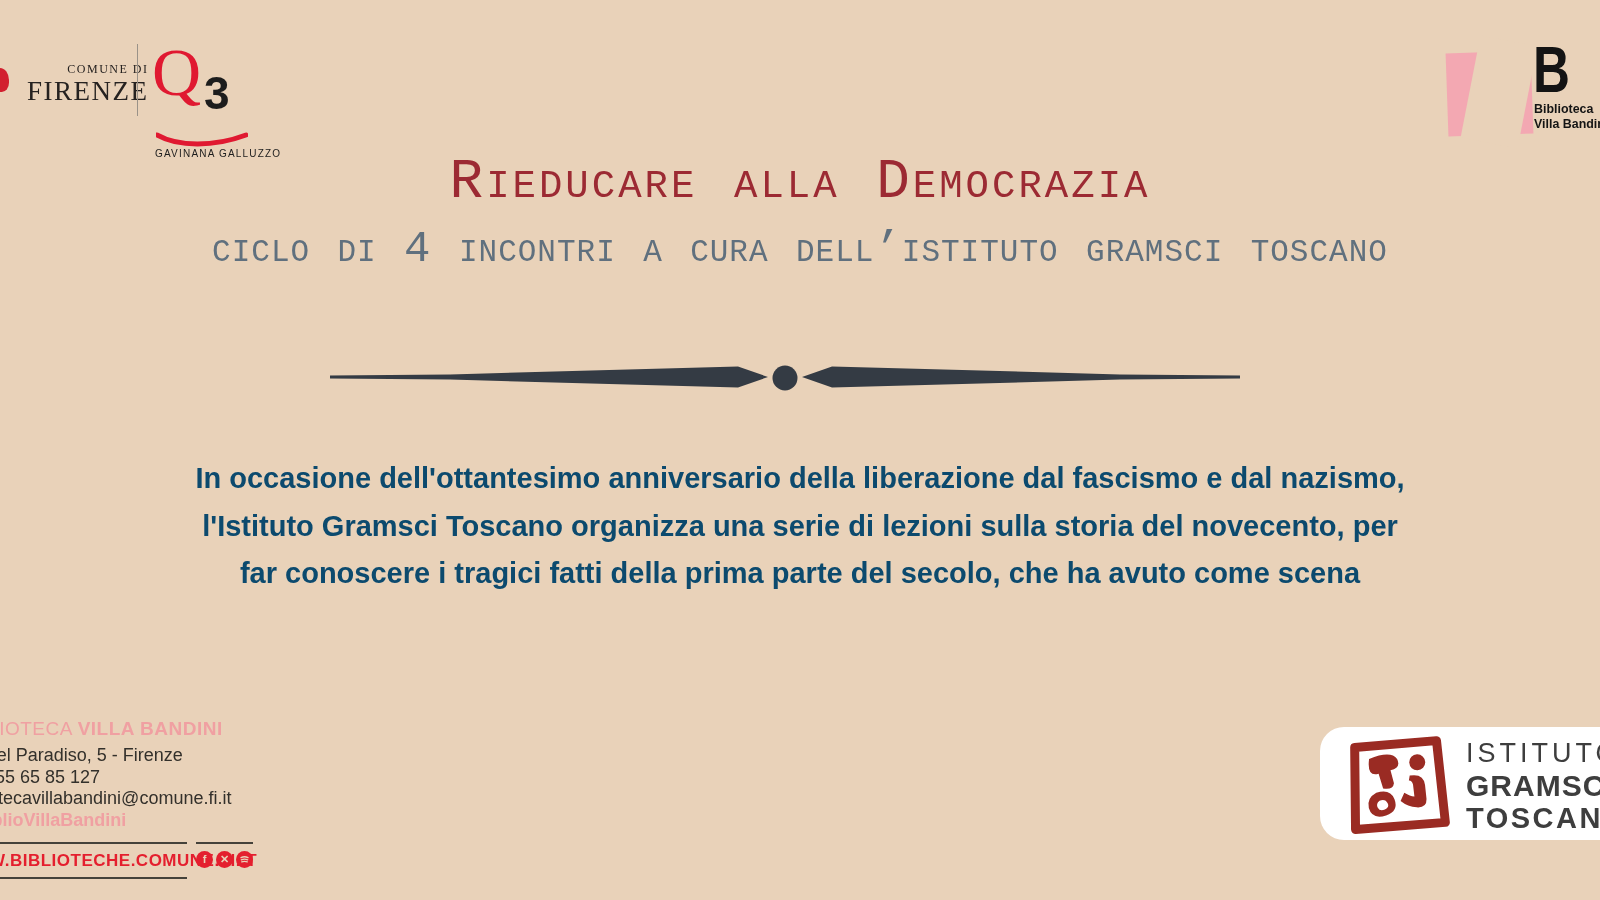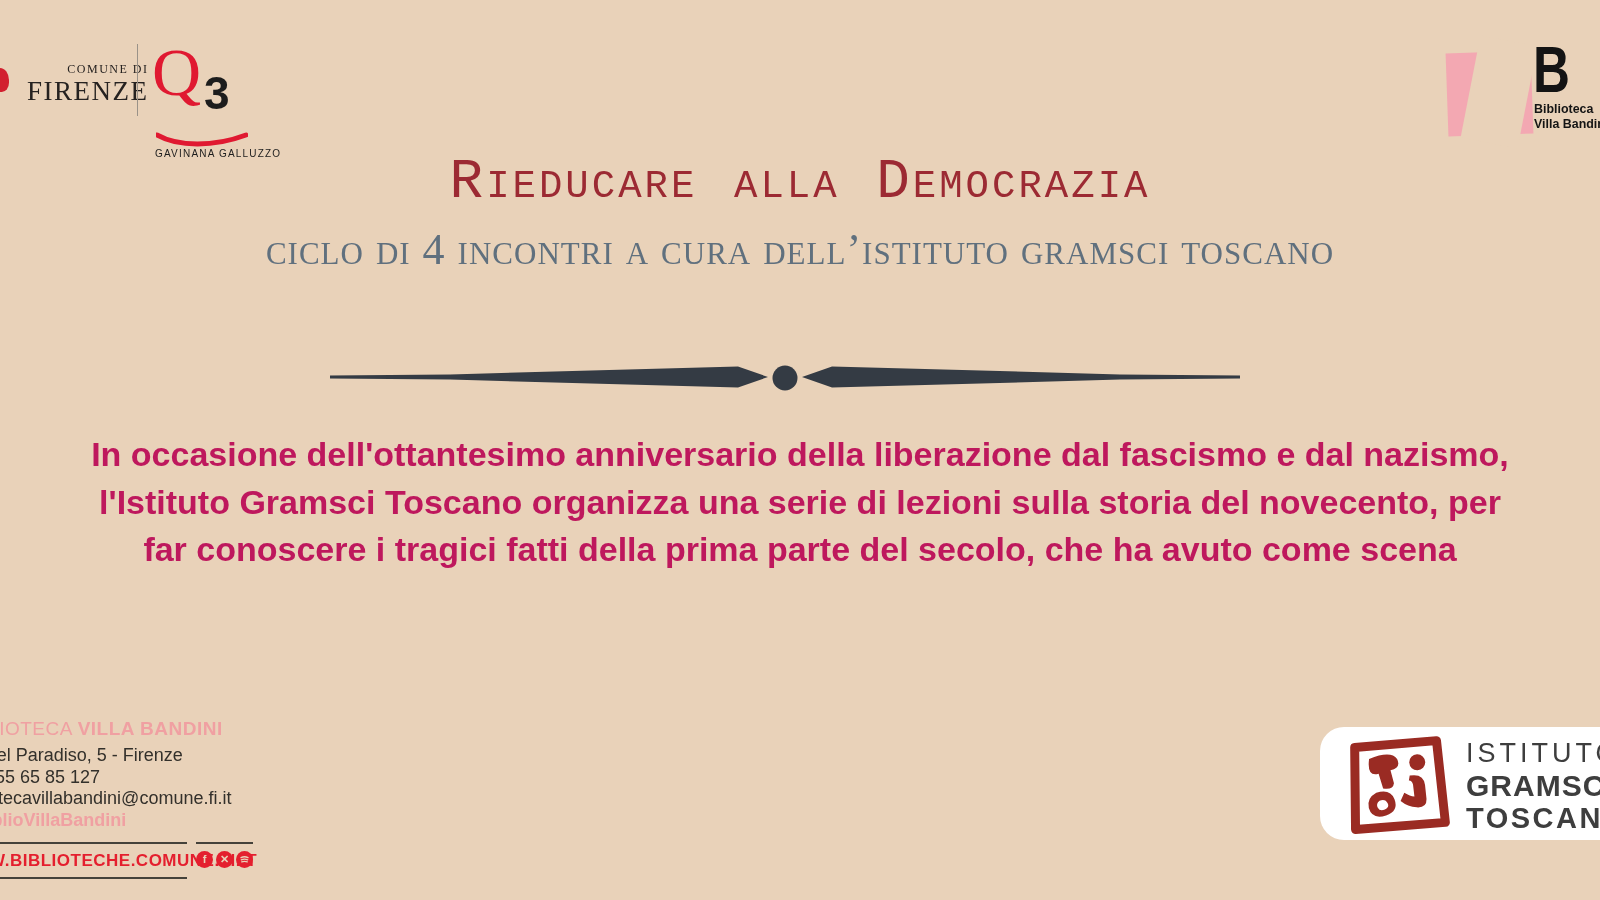--- a/index.html
+++ b/index.html
@@ -23,29 +23,29 @@
   .bib-square{position:absolute;left:0;top:12px;width:85px;height:83px;background:#f3a8b2;transform:rotate(-2deg);}
   .bib-page{position:absolute;left:23px;top:0px;width:58px;height:104px;background:#e9d2b9;transform:rotate(11deg);}
   .bib-b{position:absolute;left:86px;top:-2px;font-size:64px;font-weight:bold;color:#141414;transform:scaleX(.8);transform-origin:left;line-height:64px;}
   .bib-txt{position:absolute;left:87px;top:62px;font-size:13.5px;font-weight:bold;color:#141414;line-height:14.5px;white-space:nowrap;transform:scaleX(.92);transform-origin:left;}
 
   
   .title{position:absolute;left:0;top:150px;width:100%;text-align:center;
     font-family:Liberation Mono, monospace;font-variant:small-caps;
     font-size:56px;letter-spacing:3px;color:#9c2a33;}
   .subtitle{position:absolute;left:0;top:224px;width:100%;text-align:center;
-    font-family:Liberation Serif, serif;font-variant:small-caps;
+    font-family:Liberation Mono, monospace;font-variant:small-caps;
     font-size:44px;letter-spacing:1px;color:#60707e;}
   .dateline{position:absolute;left:0;top:299px;width:100%;text-align:center;
     font-size:31px;font-weight:bold;color:#17171a;letter-spacing:.5px;}
   .divider{position:absolute;left:330px;top:357px;}
 
   
-  .bodytext{position:absolute;left:0;top:431px;width:100%;text-align:center;
-    font-size:34px;font-weight:bold;color:#be185d;line-height:47.5px;}
+  .bodytext{position:absolute;left:0;top:455px;width:100%;text-align:center;
+    font-size:29px;font-weight:bold;color:#0c4a6e;line-height:47.5px;}
 
   
   .contact{position:absolute;left:-44px;top:718px;white-space:nowrap;color:#33302b;}
   .contact .name{font-size:19px;color:#f0a0a2;letter-spacing:.5px;margin-bottom:5px;}
   .contact .name b{font-weight:bold;}
   .contact .row{font-size:18px;line-height:21.5px;}
   .contact .handle{font-size:18px;font-weight:bold;color:#f0a0a2;line-height:21.5px;}
   .webbar{position:absolute;left:-44px;top:842px;width:231px;border-top:2px solid #45423a;border-bottom:2px solid #45423a;padding:7px 0 6px 0;}
   .webbar .url{font-size:17px;font-weight:bold;letter-spacing:.5px;color:#e41f2e;white-space:nowrap;}
   .socialbar{position:absolute;left:196px;top:842px;border-top:2px solid #45423a;padding-top:7px;display:flex;gap:3px;}

